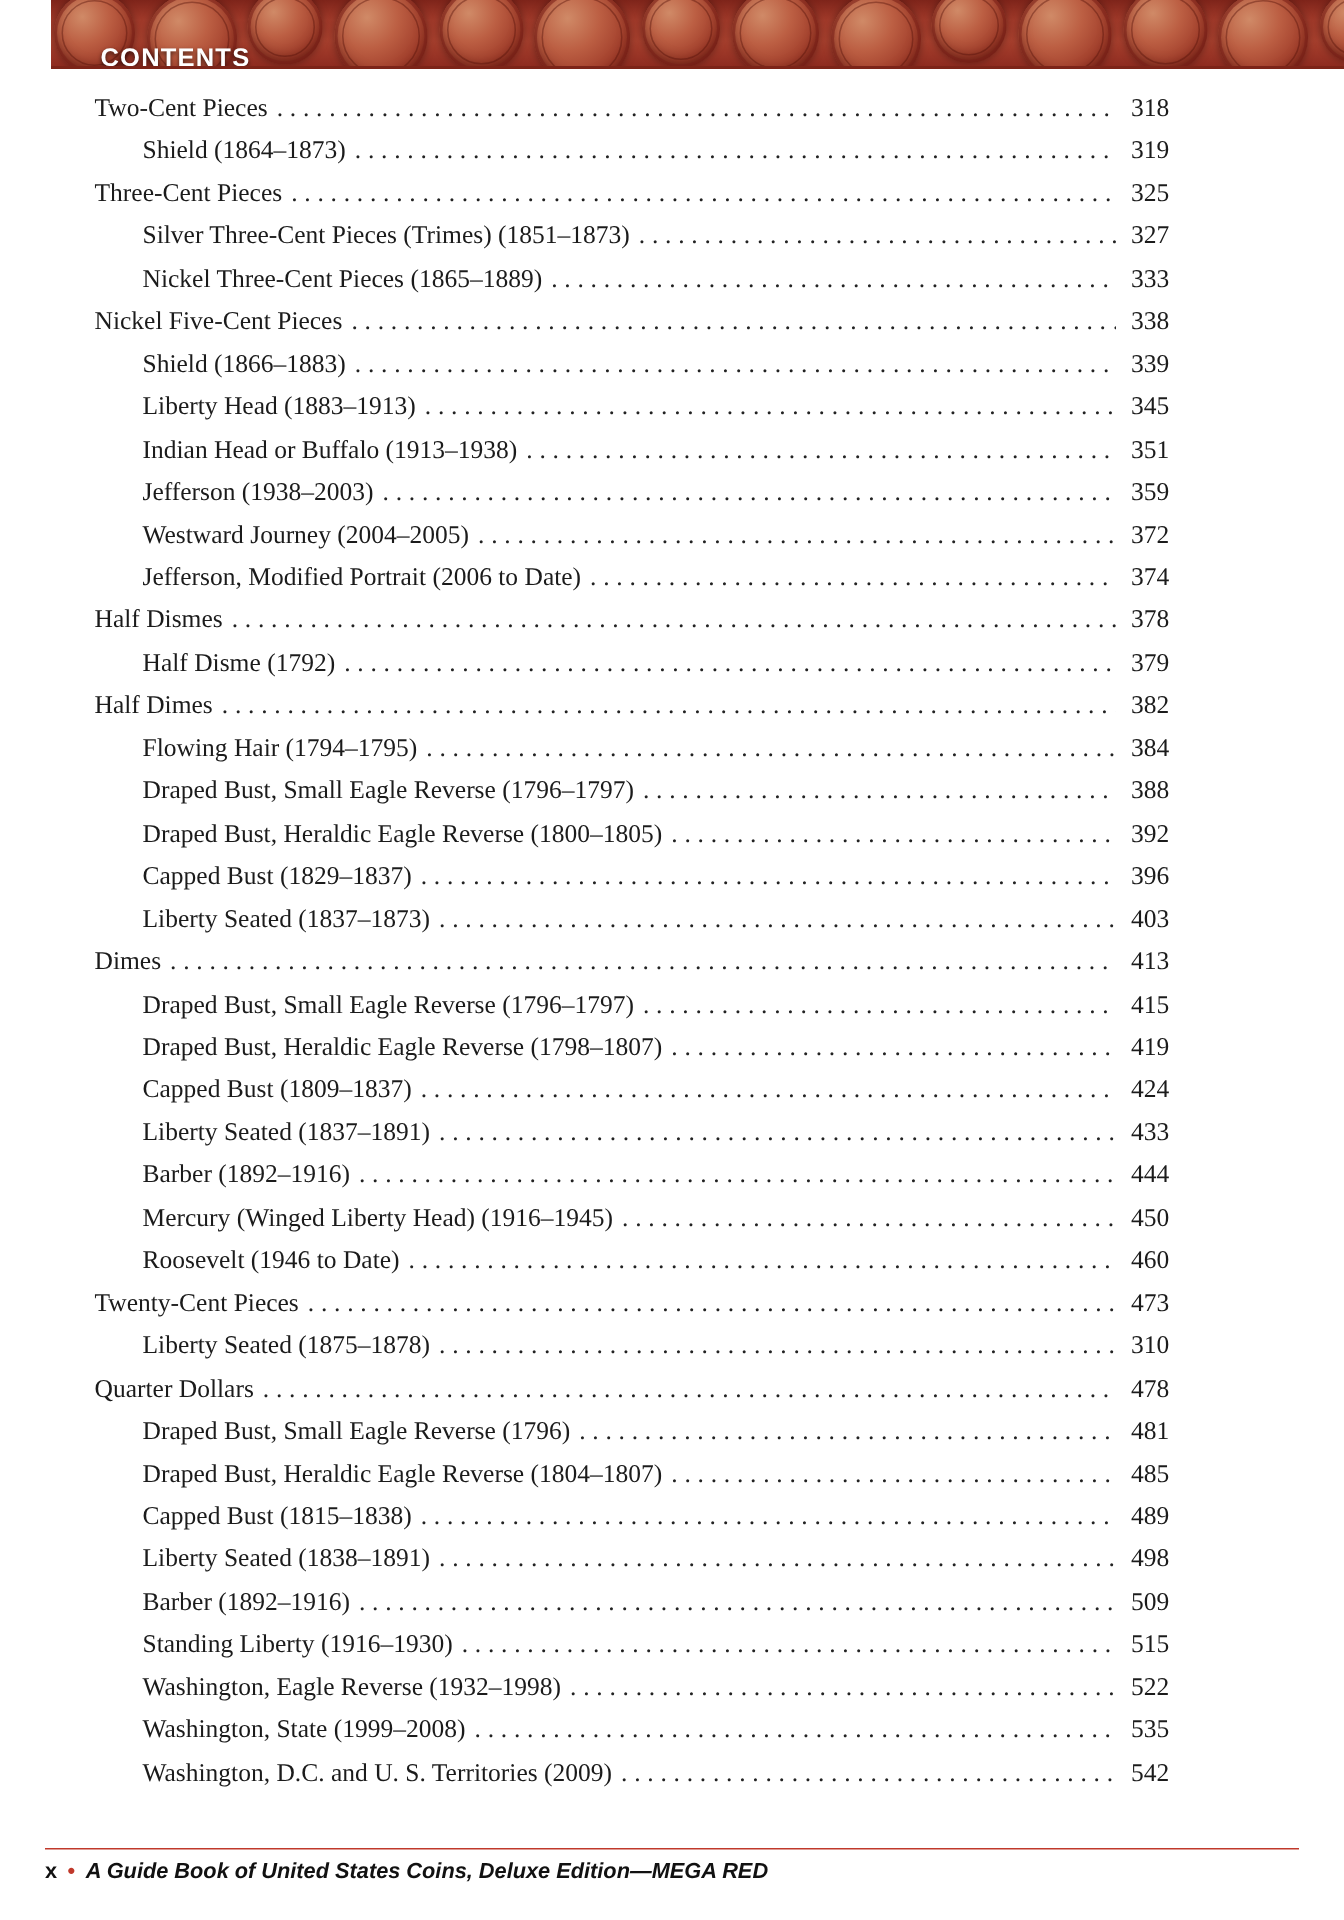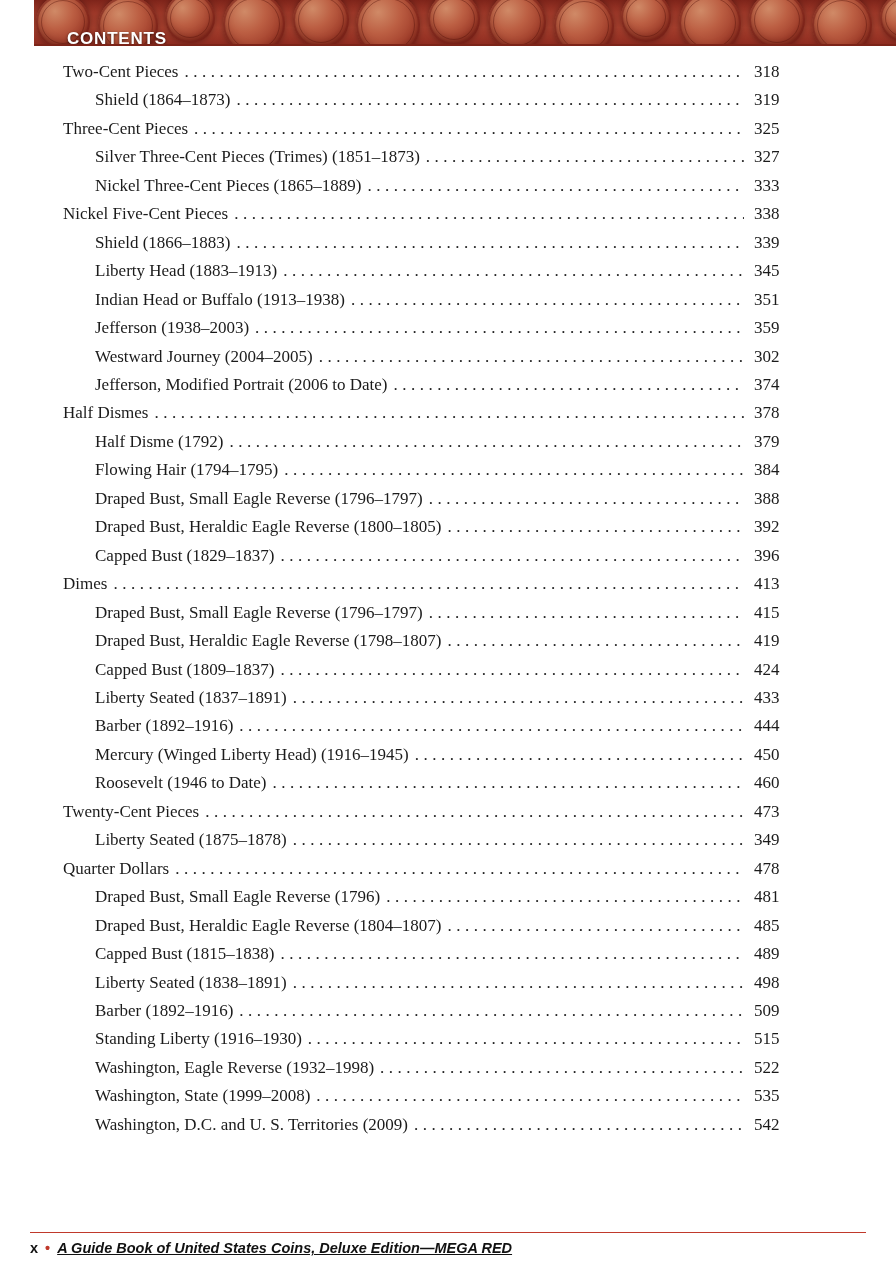--- a/index.html
+++ b/index.html
@@ -80,21 +80,21 @@
   .footer-rule{
     border:none;border-top:1px solid var(--accent-red);
     margin:0 0 7px 0;
   }
   .footer-text{
     font-family:"Liberation Sans", sans-serif;
     font-size:14.5px;color:#111111;
   }
   .folio{font-weight:700;}
   .footer-sep{color:var(--accent-red);font-weight:700;margin:0 7px;}
-  .book-title{font-weight:700;font-style:italic;text-decoration:underline;}
+  .book-title{font-weight:700;font-style:italic;}
 </style>
 </head>
 <body>
 
 <div class="page">
 
   <header class="band">
     <div class="coin-strip">
         <div class="coin" style="width: 54px; height: 54px; transform: translateY(0px);"></div>
         <div class="coin" style="width: 60px; height: 60px; transform: translateY(4px);"></div>
@@ -171,41 +171,46 @@
 
   <div class="toc-row level-2">
     <span class="toc-title">Jefferson (1938–2003)</span>
     <span class="toc-dots"></span>
     <span class="toc-page">359</span>
   </div>
 
   <div class="toc-row level-2">
     <span class="toc-title">Westward Journey (2004–2005)</span>
     <span class="toc-dots"></span>
-    <span class="toc-page">302</span>
+    <span class="toc-page">372</span>
   </div>
 
   <div class="toc-row level-2">
     <span class="toc-title">Jefferson, Modified Portrait (2006 to Date)</span>
     <span class="toc-dots"></span>
     <span class="toc-page">374</span>
   </div>
 
   <div class="toc-row level-1">
     <span class="toc-title">Half Dismes</span>
     <span class="toc-dots"></span>
     <span class="toc-page">378</span>
   </div>
 
   <div class="toc-row level-2">
     <span class="toc-title">Half Disme (1792)</span>
     <span class="toc-dots"></span>
     <span class="toc-page">379</span>
   </div>
 
+  <div class="toc-row level-1">
+    <span class="toc-title">Half Dimes</span>
+    <span class="toc-dots"></span>
+    <span class="toc-page">382</span>
+  </div>
 
   <div class="toc-row level-2">
     <span class="toc-title">Flowing Hair (1794–1795)</span>
     <span class="toc-dots"></span>
     <span class="toc-page">384</span>
   </div>
 
   <div class="toc-row level-2">
     <span class="toc-title">Draped Bust, Small Eagle Reverse (1796–1797)</span>
     <span class="toc-dots"></span>
@@ -217,20 +222,25 @@
     <span class="toc-dots"></span>
     <span class="toc-page">392</span>
   </div>
 
   <div class="toc-row level-2">
     <span class="toc-title">Capped Bust (1829–1837)</span>
     <span class="toc-dots"></span>
     <span class="toc-page">396</span>
   </div>
 
+  <div class="toc-row level-2">
+    <span class="toc-title">Liberty Seated (1837–1873)</span>
+    <span class="toc-dots"></span>
+    <span class="toc-page">403</span>
+  </div>
 
   <div class="toc-row level-1">
     <span class="toc-title">Dimes</span>
     <span class="toc-dots"></span>
     <span class="toc-page">413</span>
   </div>
 
   <div class="toc-row level-2">
     <span class="toc-title">Draped Bust, Small Eagle Reverse (1796–1797)</span>
     <span class="toc-dots"></span>
@@ -275,21 +285,21 @@
 
   <div class="toc-row level-1">
     <span class="toc-title">Twenty-Cent Pieces</span>
     <span class="toc-dots"></span>
     <span class="toc-page">473</span>
   </div>
 
   <div class="toc-row level-2">
     <span class="toc-title">Liberty Seated (1875–1878)</span>
     <span class="toc-dots"></span>
-    <span class="toc-page">349</span>
+    <span class="toc-page">310</span>
   </div>
 
   <div class="toc-row level-1">
     <span class="toc-title">Quarter Dollars</span>
     <span class="toc-dots"></span>
     <span class="toc-page">478</span>
   </div>
 
   <div class="toc-row level-2">
     <span class="toc-title">Draped Bust, Small Eagle Reverse (1796)</span>

